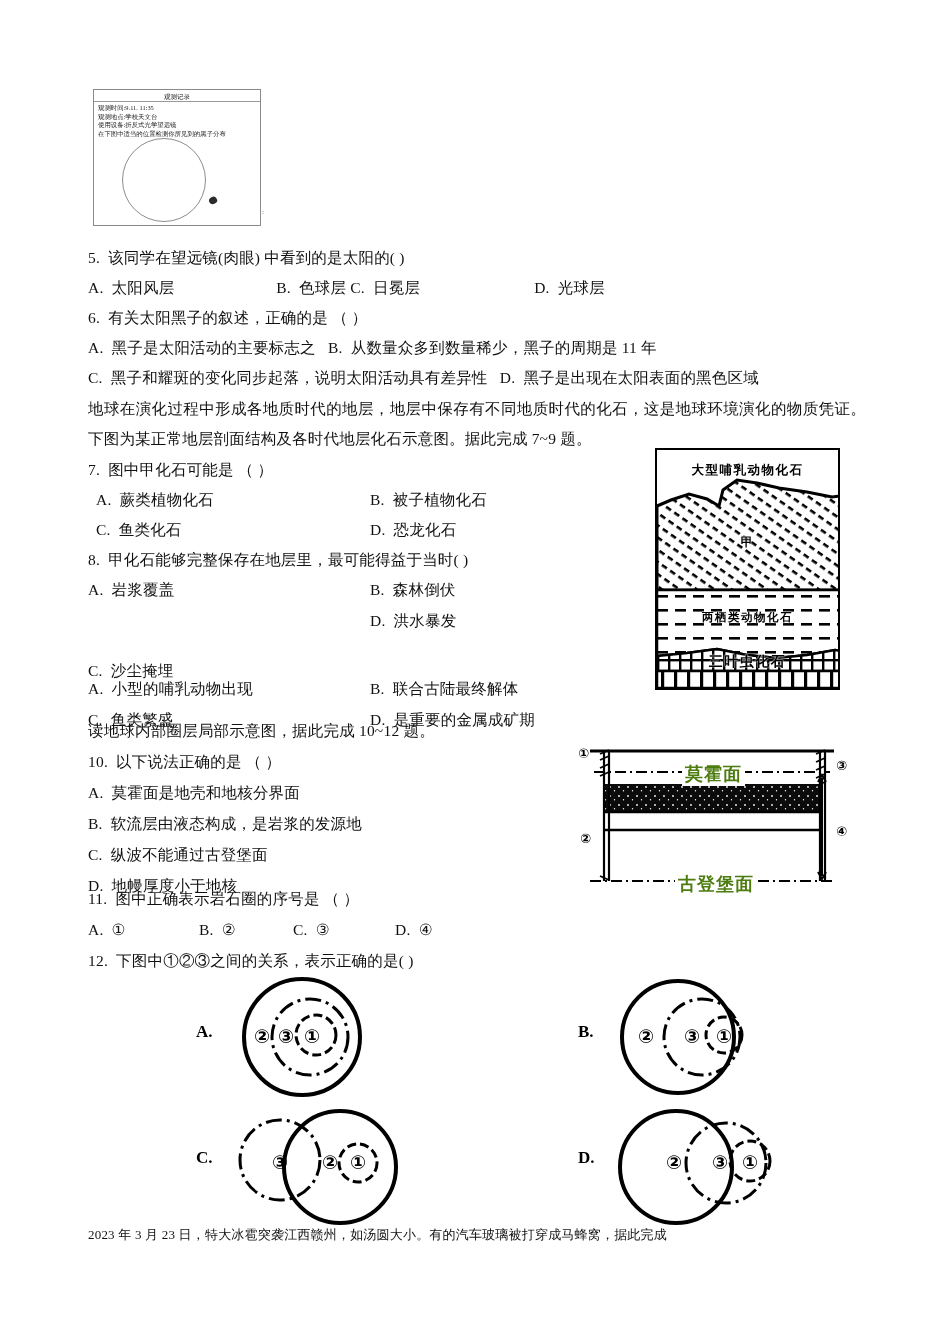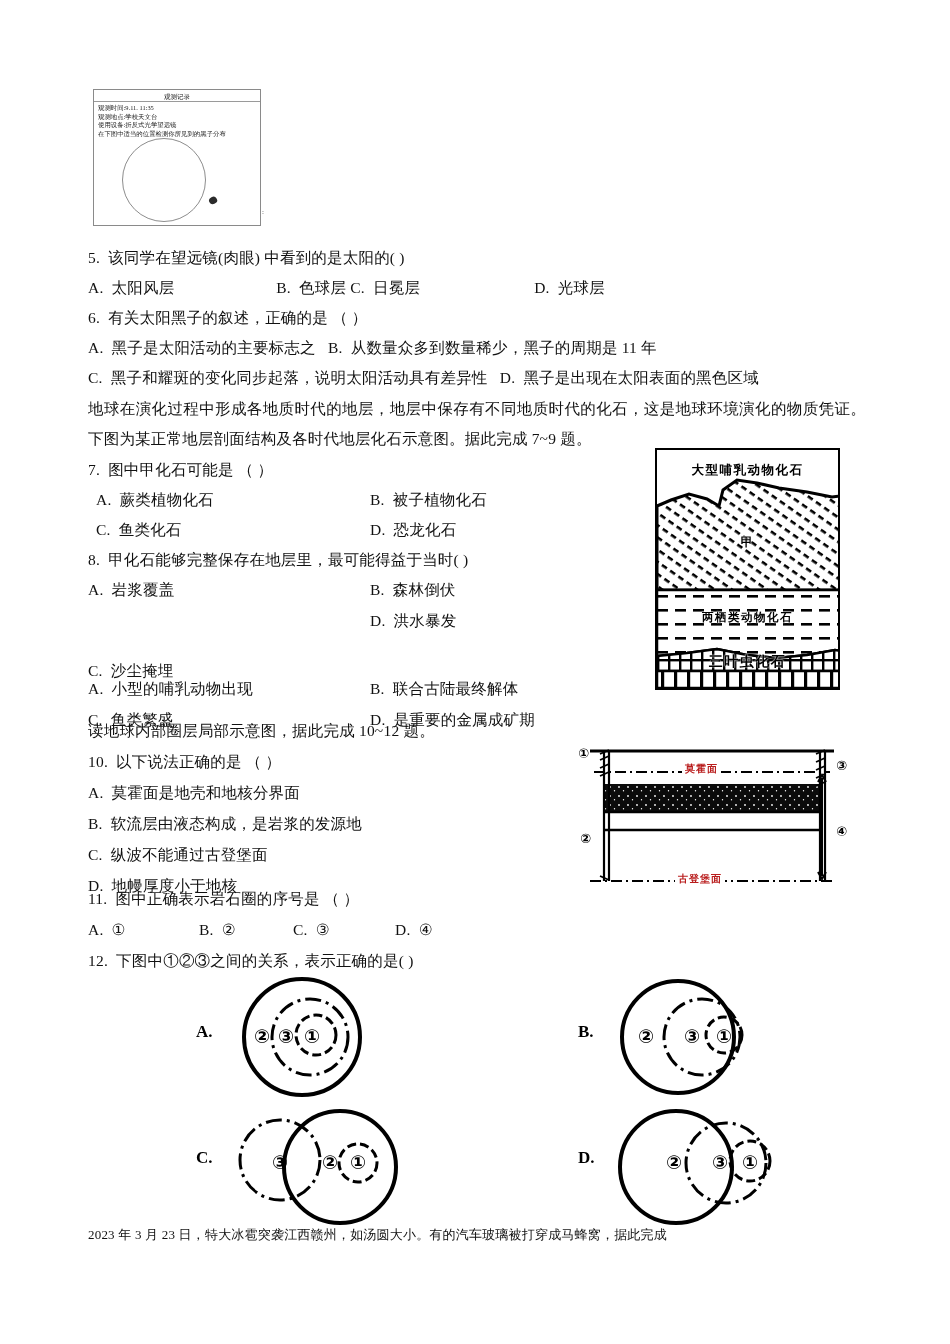--- a/index.html
+++ b/index.html
@@ -107,26 +107,26 @@
   .circnum {
     position: absolute;
     font-size: 13px;
     font-family: "DejaVu Sans", sans-serif;
     font-weight: bold;
     color: #000;
   }
   .surf-label {
     position: absolute;
     font-weight: bold;
-    font-size: 10px;
+    font-size: 18px;
     letter-spacing: 1px;
     font-family: "Liberation Sans", sans-serif;
     background: #fff;
     padding: 0 3px;
-    color: #b91c1c;
+    color: #4d7c0f;
   }
 
   
   .venn-wrap { position: absolute; }
   .opt-letter {
     position: absolute;
     font-size: 17px;
     font-weight: bold;
     font-family: "Liberation Serif", serif;
     color: #000;

